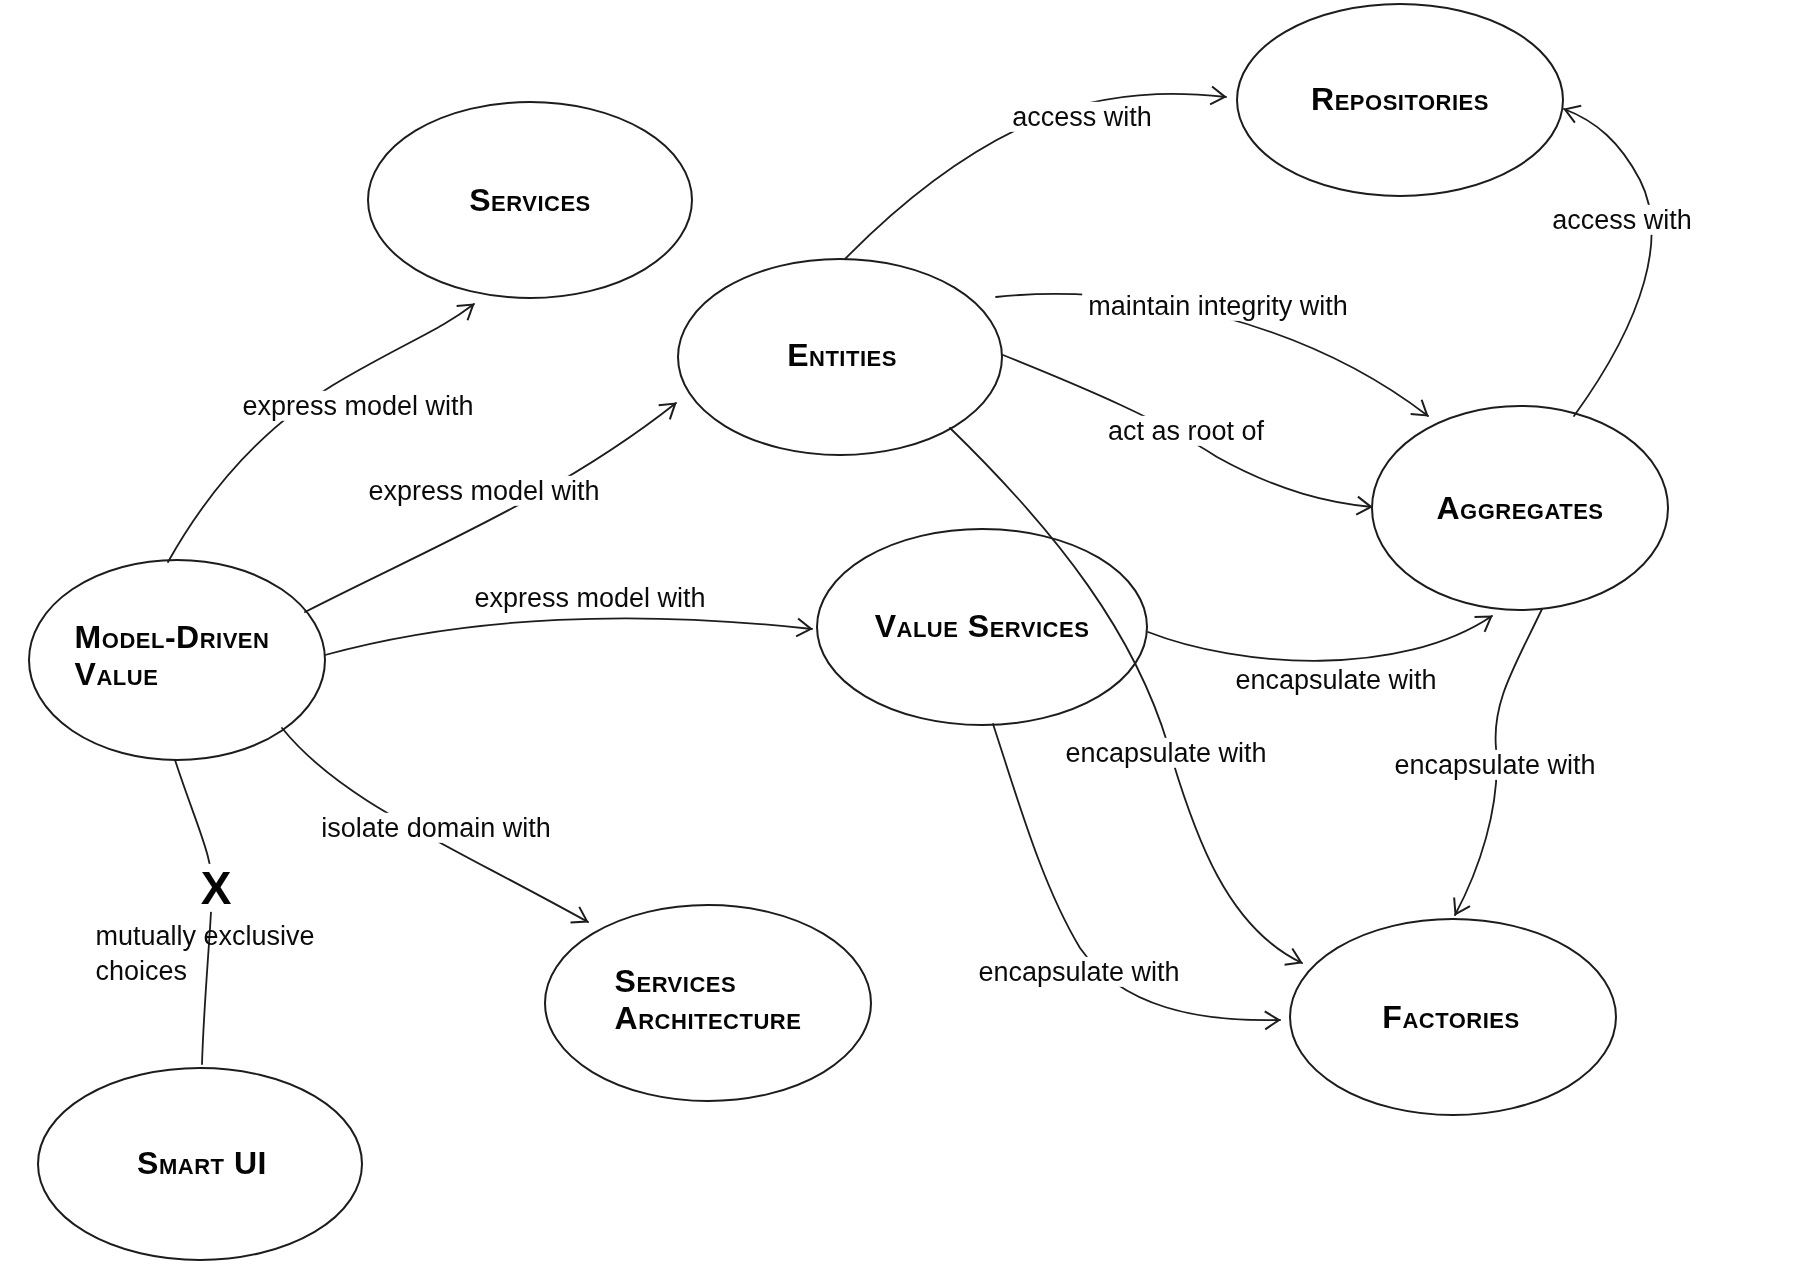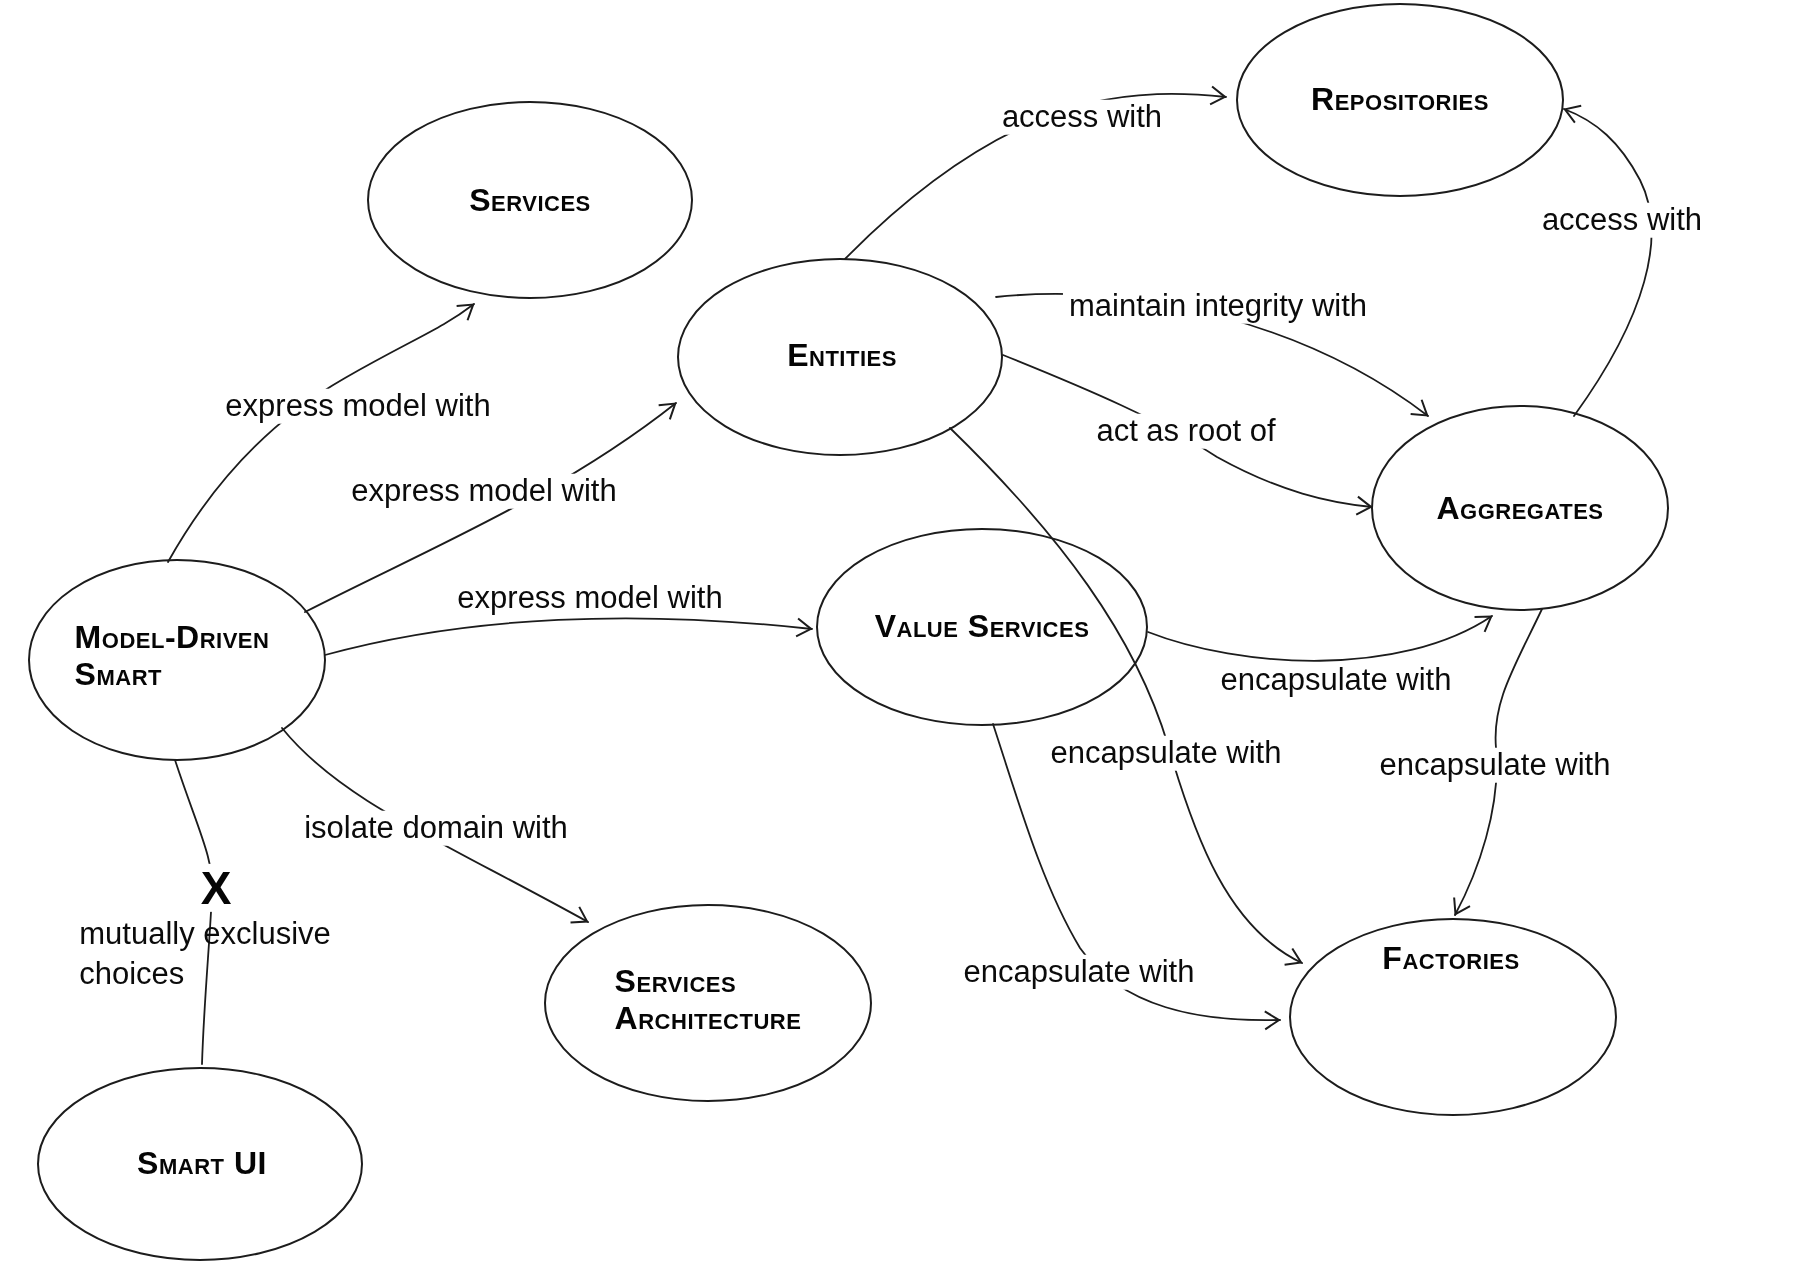--- a/index.html
+++ b/index.html
@@ -1,21 +1,21 @@
 <!DOCTYPE html>
 <html><head>
 <meta charset="utf-8">
 <style>
   html,body{margin:0;padding:0;background:#ffffff;}
   body{width:1802px;height:1282px;overflow:hidden;position:relative;
        font-family:"Liberation Sans", sans-serif;}
   .stage{position:absolute;left:0;top:0;width:1802px;height:1282px;}
   svg{position:absolute;left:0;top:0;}
   .lbl{position:absolute;transform:translate(-50%,-50%);white-space:nowrap;
-       font-size:31px;color:#0b0b0b;line-height:1.05;}
+       font-size:27px;color:#0b0b0b;line-height:1.05;}
   .edge-lbl{background:#ffffff;padding:1px 6px;}
   .node-lbl{font-weight:bold;font-variant:small-caps;font-size:32px;
             line-height:1.15;letter-spacing:.5px;color:#050505;}
   .x-mark{font-weight:bold;font-size:46px;background:#ffffff;padding:0 12px;color:#050505;}
   .caption{text-align:left;line-height:1.3;background:transparent;}
 </style>
 </head>
 <body>
 
 <div class="stage">
@@ -54,28 +54,28 @@
       <ellipse cx="200" cy="1164" rx="162" ry="96" stroke-width="2"></ellipse>
     </g>
   </svg>
 
   <div class="lbl node-lbl" style="left:530px;top:200px"><span>Services</span></div>
   <div class="lbl node-lbl" style="left:1400px;top:99px"><span>Repositories</span></div>
   <div class="lbl node-lbl" style="left:842px;top:355px"><span>Entities</span></div>
   <div class="lbl node-lbl" style="left:1520px;top:508px"><span>Aggregates</span></div>
   <div class="lbl node-lbl" style="left:172px;top:656px">
     <div>Model-Driven</div>
-      <div>Smart</div>
+      <div>Value</div>
   </div>
   <div class="lbl node-lbl" style="left:982px;top:626px"><span>Value Services</span></div>
   <div class="lbl node-lbl" style="left:708px;top:1000px">
     <div>Services</div>
       <div>Architecture</div>
   </div>
-  <div class="lbl node-lbl" style="left:1451px;top:958px"><span>Factories</span></div>
+  <div class="lbl node-lbl" style="left:1451px;top:1017px"><span>Factories</span></div>
   <div class="lbl node-lbl" style="left:202px;top:1163px"><span>Smart UI</span></div>
 
   <div class="lbl edge-lbl" style="left:358px;top:406px">express model with</div>
   <div class="lbl edge-lbl" style="left:484px;top:491px">express model with</div>
   <div class="lbl edge-lbl" style="left:590px;top:598px">express model with</div>
   <div class="lbl edge-lbl" style="left:436px;top:828px">isolate domain with</div>
   <div class="lbl edge-lbl" style="left:1082px;top:117px">access with</div>
   <div class="lbl edge-lbl" style="left:1218px;top:306px">maintain integrity with</div>
   <div class="lbl edge-lbl" style="left:1186px;top:431px">act as root of</div>
   <div class="lbl edge-lbl" style="left:1166px;top:753px">encapsulate with</div>

